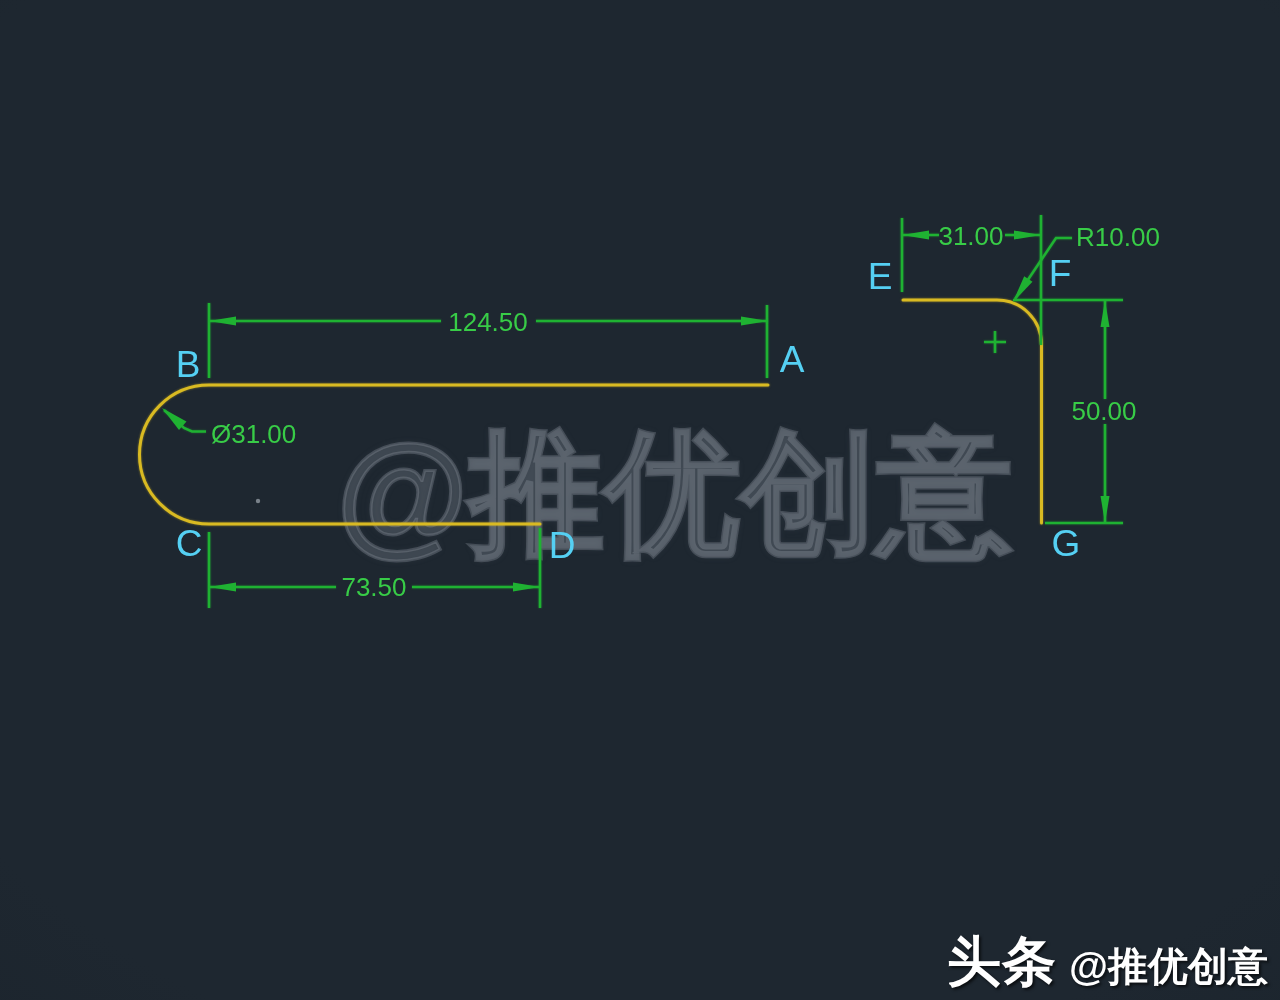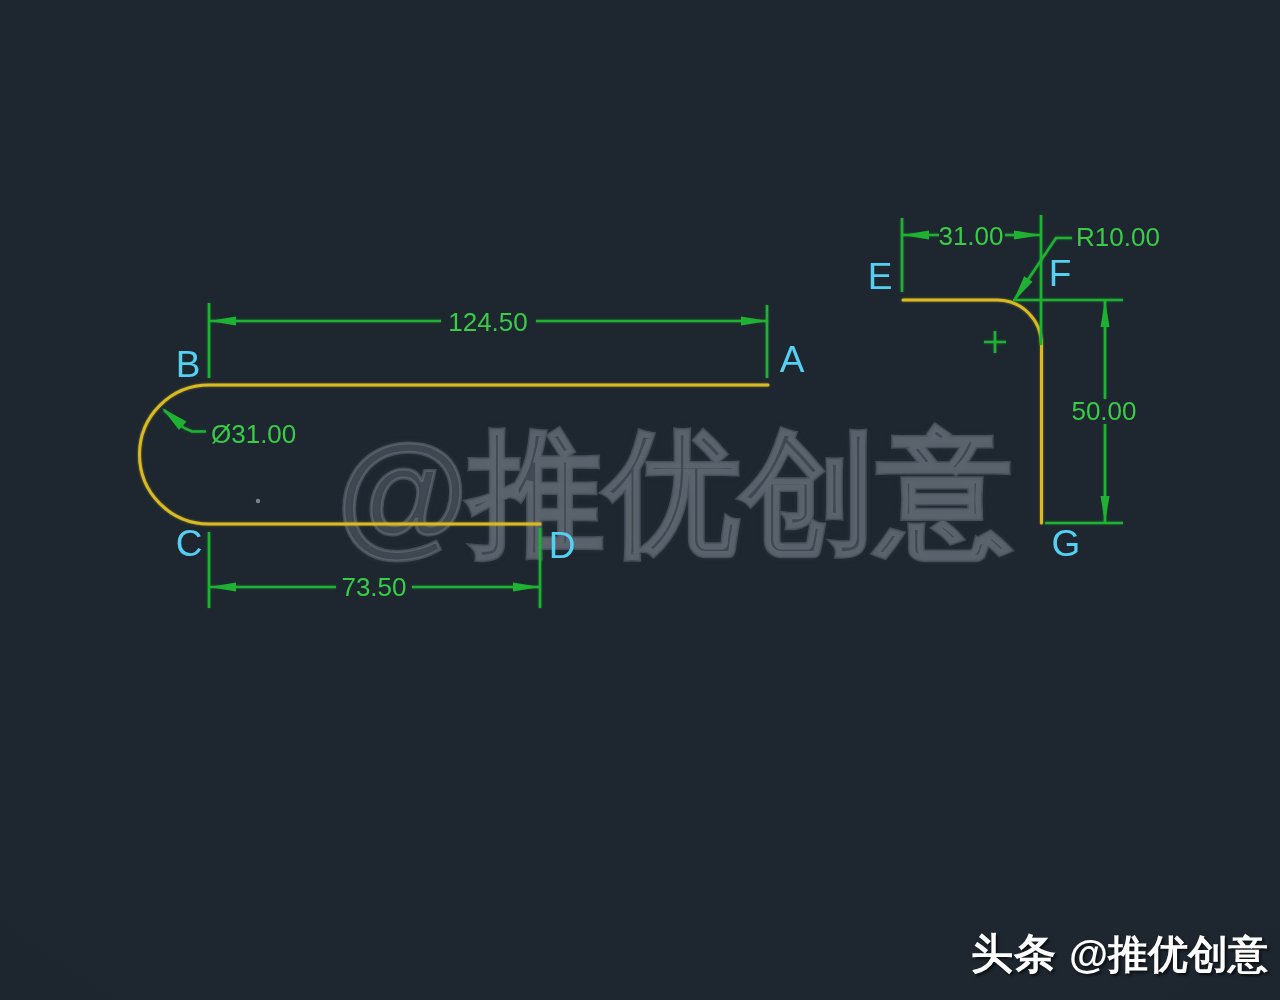--- a/index.html
+++ b/index.html
@@ -28,21 +28,21 @@
     font-size:136px;line-height:150px;font-weight:700;white-space:nowrap;
     color:var(--watermark);
     -webkit-text-stroke:3px rgba(160,170,180,0.28);
     text-shadow:0 0 6px rgba(90,100,110,0.25);
     user-select:none;
   }
   .footer{
     position:absolute;top:926px;right:12px;display:flex;align-items:baseline;gap:12px;
     color:var(--footer-text);text-shadow:2px 2px 3px rgba(0,0,0,0.65);white-space:nowrap;
   }
-  .footer .brand{font-size:42px;font-weight:800;letter-spacing:1px;}
+  .footer .brand{font-size:54px;font-weight:800;letter-spacing:1px;}
   .footer .handle{font-size:40px;font-weight:700;}
   .dot{fill:#8a929a;opacity:.85;}
 </style>
 </head>
 <body>
 
 <div class="stage">
 
   <div class="watermark">@推优创意</div>
 

